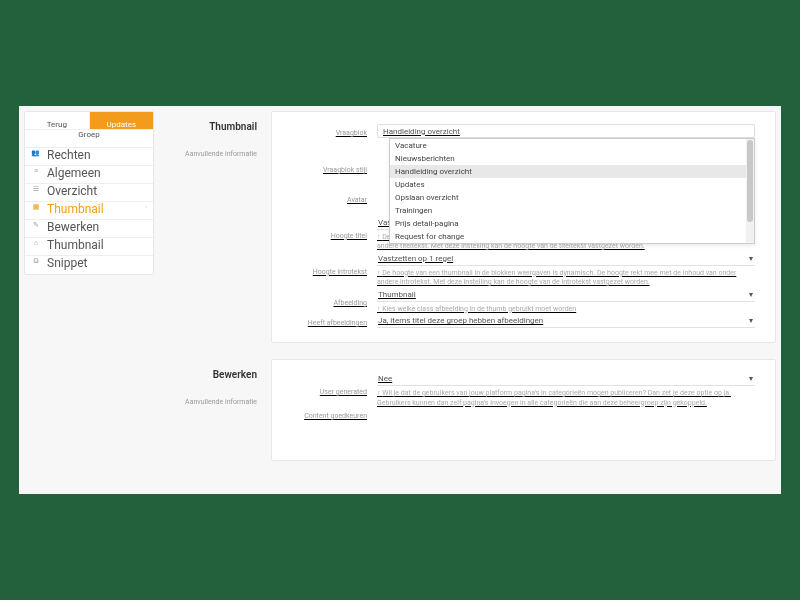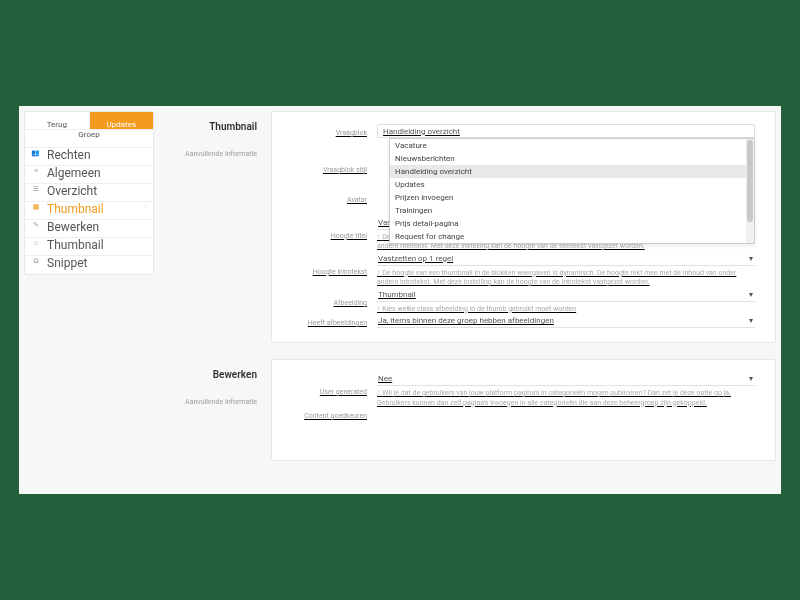--- a/index.html
+++ b/index.html
@@ -251,21 +251,21 @@
 
         <div class="form-row">
           <div class="field-label">Vraagblok</div>
           <div class="field-body">
             <div class="input"><span>Handleiding overzicht</span></div>
             <div class="dropdown">
               <div class="dd-item"><span>Vacature</span></div>
               <div class="dd-item"><span>Nieuwsberichten</span></div>
               <div class="dd-item hl"><span>Handleiding overzicht</span></div>
               <div class="dd-item"><span>Updates</span></div>
-              <div class="dd-item"><span>Prijzen invoegen</span></div>
+              <div class="dd-item"><span>Opslaan overzicht</span></div>
               <div class="dd-item"><span>Trainingen</span></div>
               <div class="dd-item"><span>Prijs detail-pagina</span></div>
               <div class="dd-item"><span>Request for change</span></div>
               <div class="dd-scroll">
                   <div class="dd-thumb"></div>
                 </div>
             </div>
           </div>
         </div>
 
@@ -301,21 +301,21 @@
           <div class="field-label">Afbeelding</div>
           <div class="field-body">
             <div class="select"><span>Thumbnail</span></div>
             <div class="help">Kies welke class afbeelding in de thumb gebruikt moet worden</div>
           </div>
         </div>
 
         <div class="form-row">
           <div class="field-label">Heeft afbeeldingen</div>
           <div class="field-body">
-            <div class="select"><span>Ja, items binnen deze groep hebben afbeeldingen</span></div>
+            <div class="select"><span>Ja, items titel deze groep hebben afbeeldingen</span></div>
           </div>
         </div>
 
       </div>
     </div>
 
     <div class="section">
       <div class="sec-title">
         <div class="h">Bewerken</div>
         <div class="sub">Aanvullende informatie</div>

